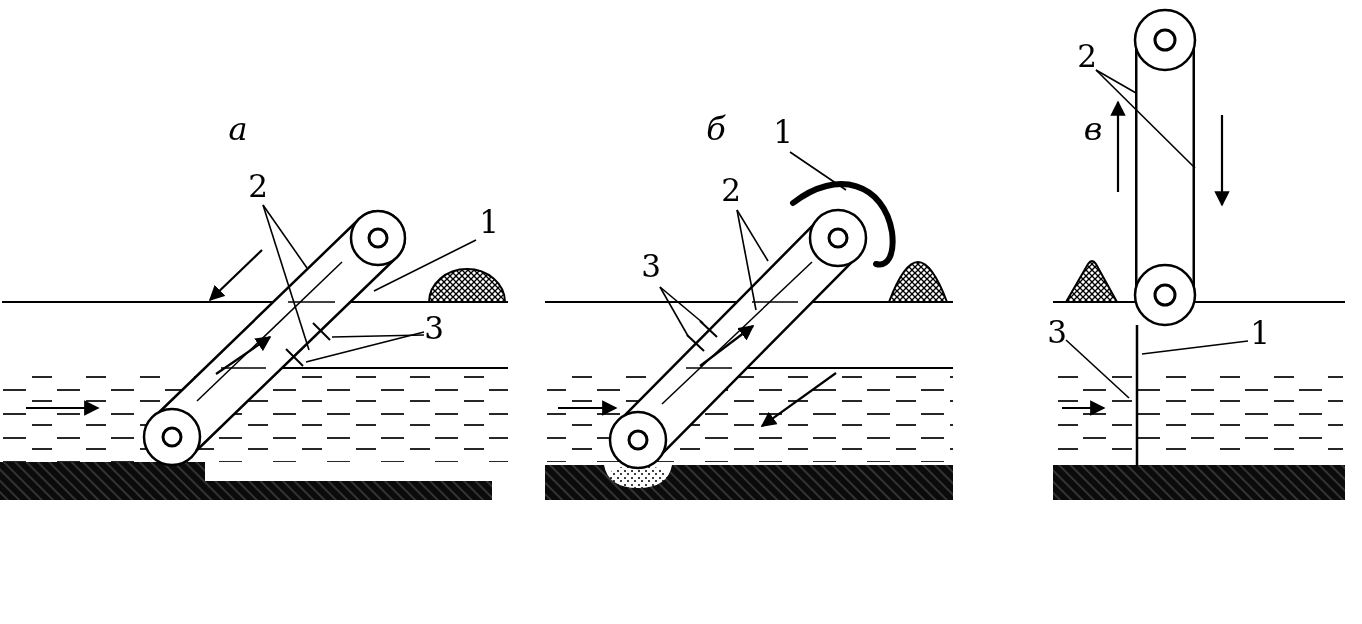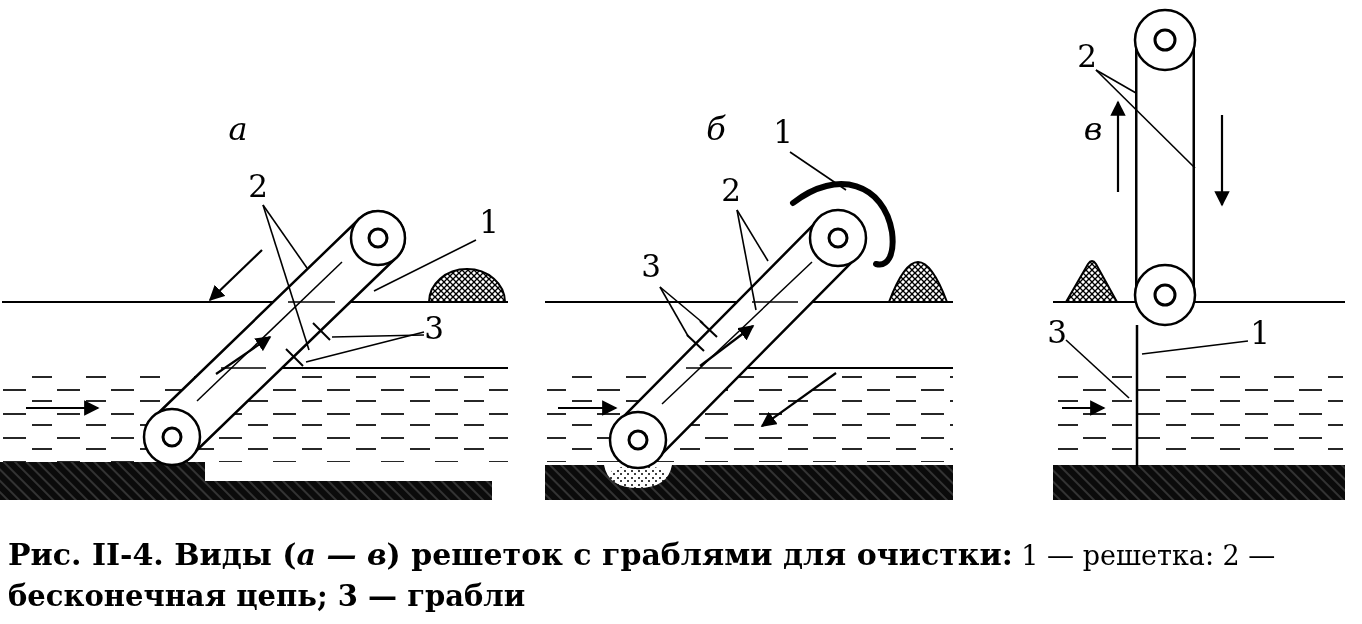--- a/index.html
+++ b/index.html
@@ -156,22 +156,14 @@
       <line x1="1066" y1="340" x2="1129" y2="398" stroke="#000" stroke-width="1.6"></line>
       <line x1="1248" y1="341" x2="1142" y2="354" stroke="#000" stroke-width="1.6"></line>
 
       <text x="1093" y="140" text-anchor="middle" class="lbl-letter">в</text>
       <text x="1087" y="67" text-anchor="middle" class="lbl-num">2</text>
       <text x="1057" y="343" text-anchor="middle" class="lbl-num">3</text>
       <text x="1260" y="344" text-anchor="middle" class="lbl-num">1</text>
     </g>
   </svg>
 
-  <div class="caption">
-    <div class="cap-line">
-      <span class="cap-bold">Рис. II-4. Виды (</span><span class="cap-italic">а — в</span><span class="cap-bold">) решеток с граблями для очистки:</span><span class="cap-rest"> 1 — решетка: 2 —</span>
-    </div>
-    <div class="cap-line cap-line2">
-      <span>бесконечная цепь; 3 — грабли</span>
-    </div>
-  </div>
 
 </div>
 
 </body></html>

